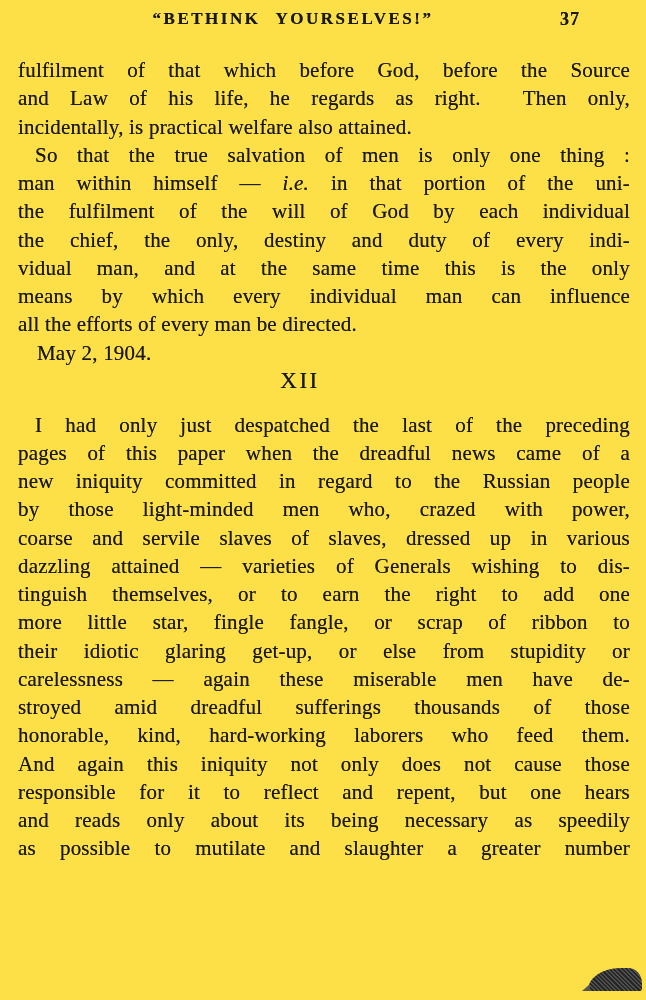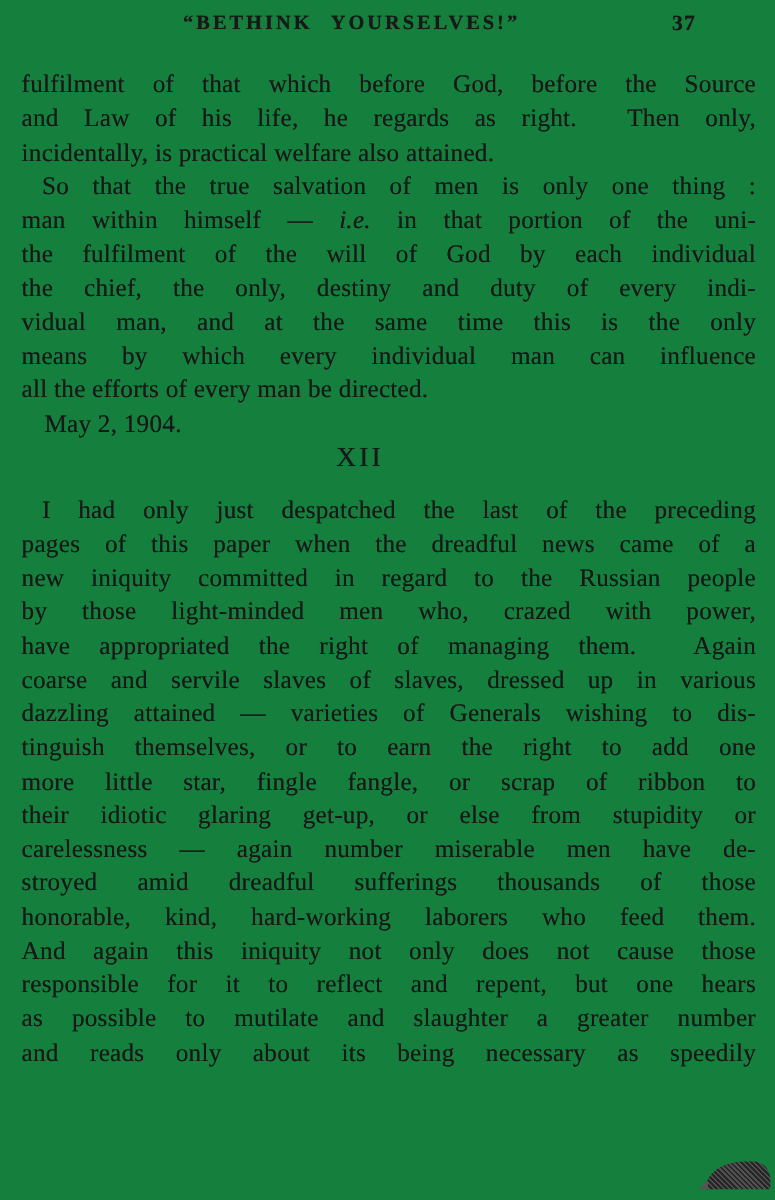--- a/index.html
+++ b/index.html
@@ -4,21 +4,21 @@
 <style>
   html, body {
     margin: 0;
     padding: 0;
     background: #f7f6f5;
   }
   .page {
     position: relative;
     width: 646px;
     height: 1000px;
-    background: #15803d;
+    background: #fde047;
     overflow: hidden;
     font-family: "Liberation Serif", "DejaVu Serif", serif;
     color: #181818;
   }
   .running-header {
     position: absolute;
     top: 9px;
     left: 18px;
     right: 16px;
     height: 26px;
@@ -120,30 +120,29 @@
       <div class="line">the chief, the only, destiny and duty of every indi-</div>
       <div class="line">vidual man, and at the same time this is the only</div>
       <div class="line">means by which every individual man can influence</div>
       <div class="line left">all the efforts of every man be directed.</div>
       <div class="line date-line">May 2, 1904.</div>
       <div class="section-heading">XII</div>
       <div class="line indent">I had only just despatched the last of the preceding</div>
       <div class="line">pages of this paper when the dreadful news came of a</div>
       <div class="line">new iniquity committed in regard to the Russian people</div>
       <div class="line">by those light-minded men who, crazed with power,</div>
-      <div class="line">have appropriated the right of managing them.&nbsp; Again</div>
       <div class="line">coarse and servile slaves of slaves, dressed up in various</div>
       <div class="line">dazzling attained — varieties of Generals wishing to dis-</div>
       <div class="line">tinguish themselves, or to earn the right to add one</div>
       <div class="line">more little star, fingle fangle, or scrap of ribbon to</div>
       <div class="line">their idiotic glaring get-up, or else from stupidity or</div>
-      <div class="line">carelessness — again number miserable men have de-</div>
+      <div class="line">carelessness — again these miserable men have de-</div>
       <div class="line">stroyed amid dreadful sufferings thousands of those</div>
       <div class="line">honorable, kind, hard-working laborers who feed them.</div>
       <div class="line">And again this iniquity not only does not cause those</div>
       <div class="line">responsible for it to reflect and repent, but one hears</div>
+      <div class="line">and reads only about its being necessary as speedily</div>
       <div class="line">as possible to mutilate and slaughter a greater number</div>
-      <div class="line">and reads only about its being necessary as speedily</div>
     </div>
 
   <div class="scan-smudge"></div>
 
 </div>
 
 </body></html>

